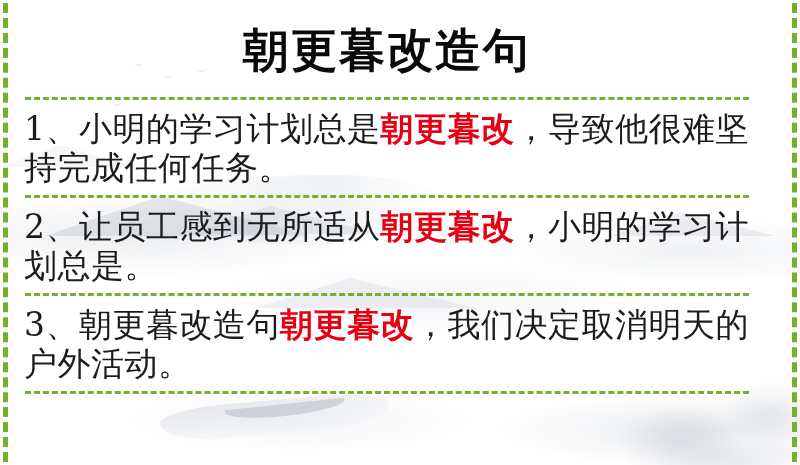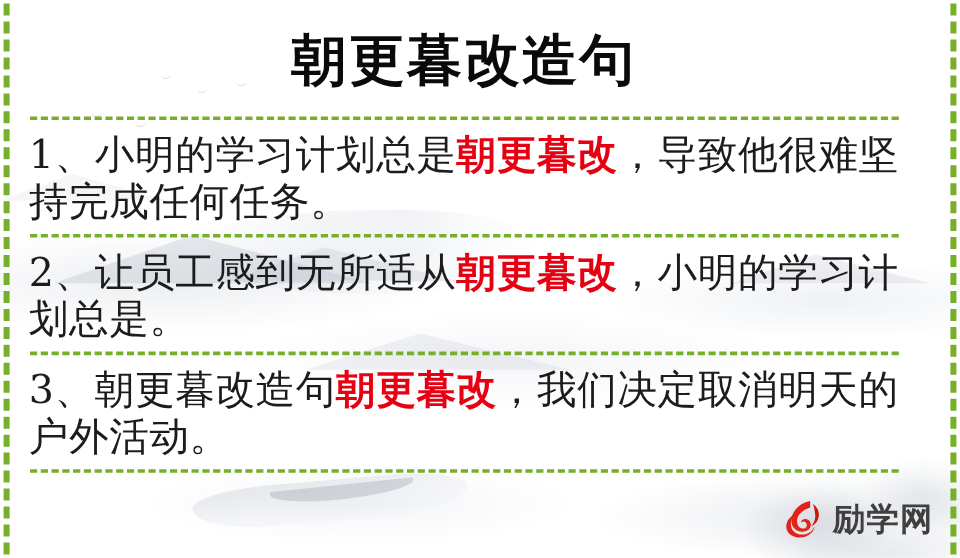--- a/index.html
+++ b/index.html
@@ -244,22 +244,14 @@
     <div class="rule"></div>
 
     <div class="sentence">
       <span>3、</span><span>朝更暮改造句</span><span class="idiom">朝更暮改</span><span>，我们决定取消明天的户外活动。</span>
     </div>
 
     <div class="rule"></div>
 
   </div>
 
-  <div class="footer">
-    <svg class="logo-mark" viewBox="0 0 64 64" aria-hidden="true">
-      <path d="M44 6 C30 9 20 18 18 30 C16 41 23 49 33 49 C40 49 45 45 45 39 C45 34 41 31 37 31 C34 31 31 33 31 36 C33 34 36 34 38 36 C40 38 40 42 37 44 C33 46 27 43 26 37 C24 28 31 19 44 15 Z" fill="#e2231a"></path>
-      <path d="M22 24 C12 30 8 40 12 48 C16 56 27 59 37 56 C45 53 50 47 50 41 C48 48 41 53 33 53 C23 53 16 46 17 37 C17.5 32 19 27 22 24 Z" fill="#e2231a"></path>
-      <path d="M48 10 C54 14 57 21 56 28 C55 34 51 39 46 41 C50 36 52 30 51 24 C50.3 18.6 49.3 13.8 48 10 Z" fill="#c81810"></path>
-    </svg>
-    <span class="logo-text">励学网</span>
-  </div>
 
 </div>
 
 </body></html>

